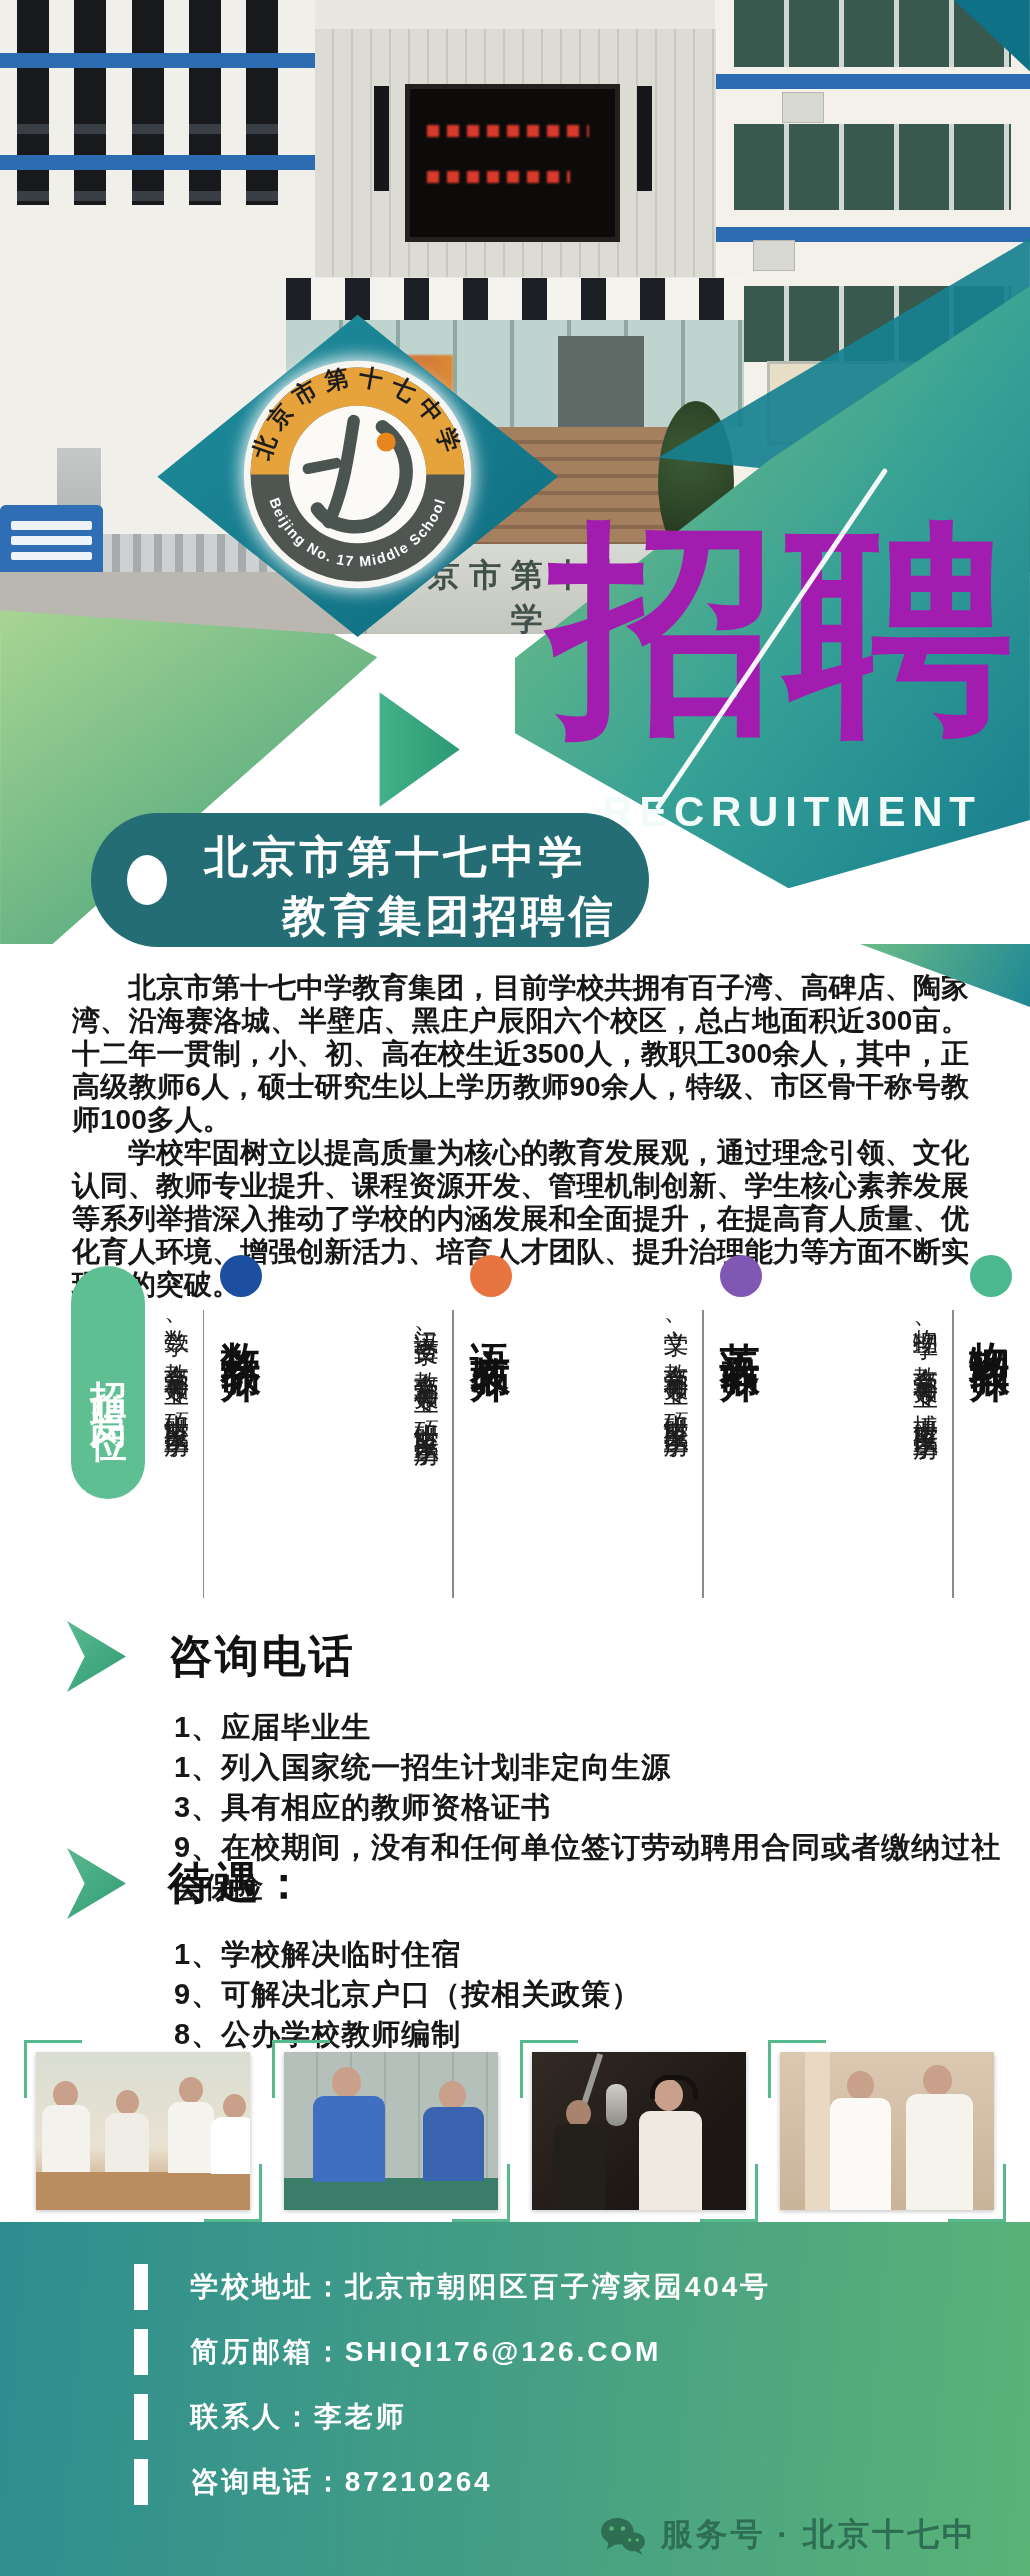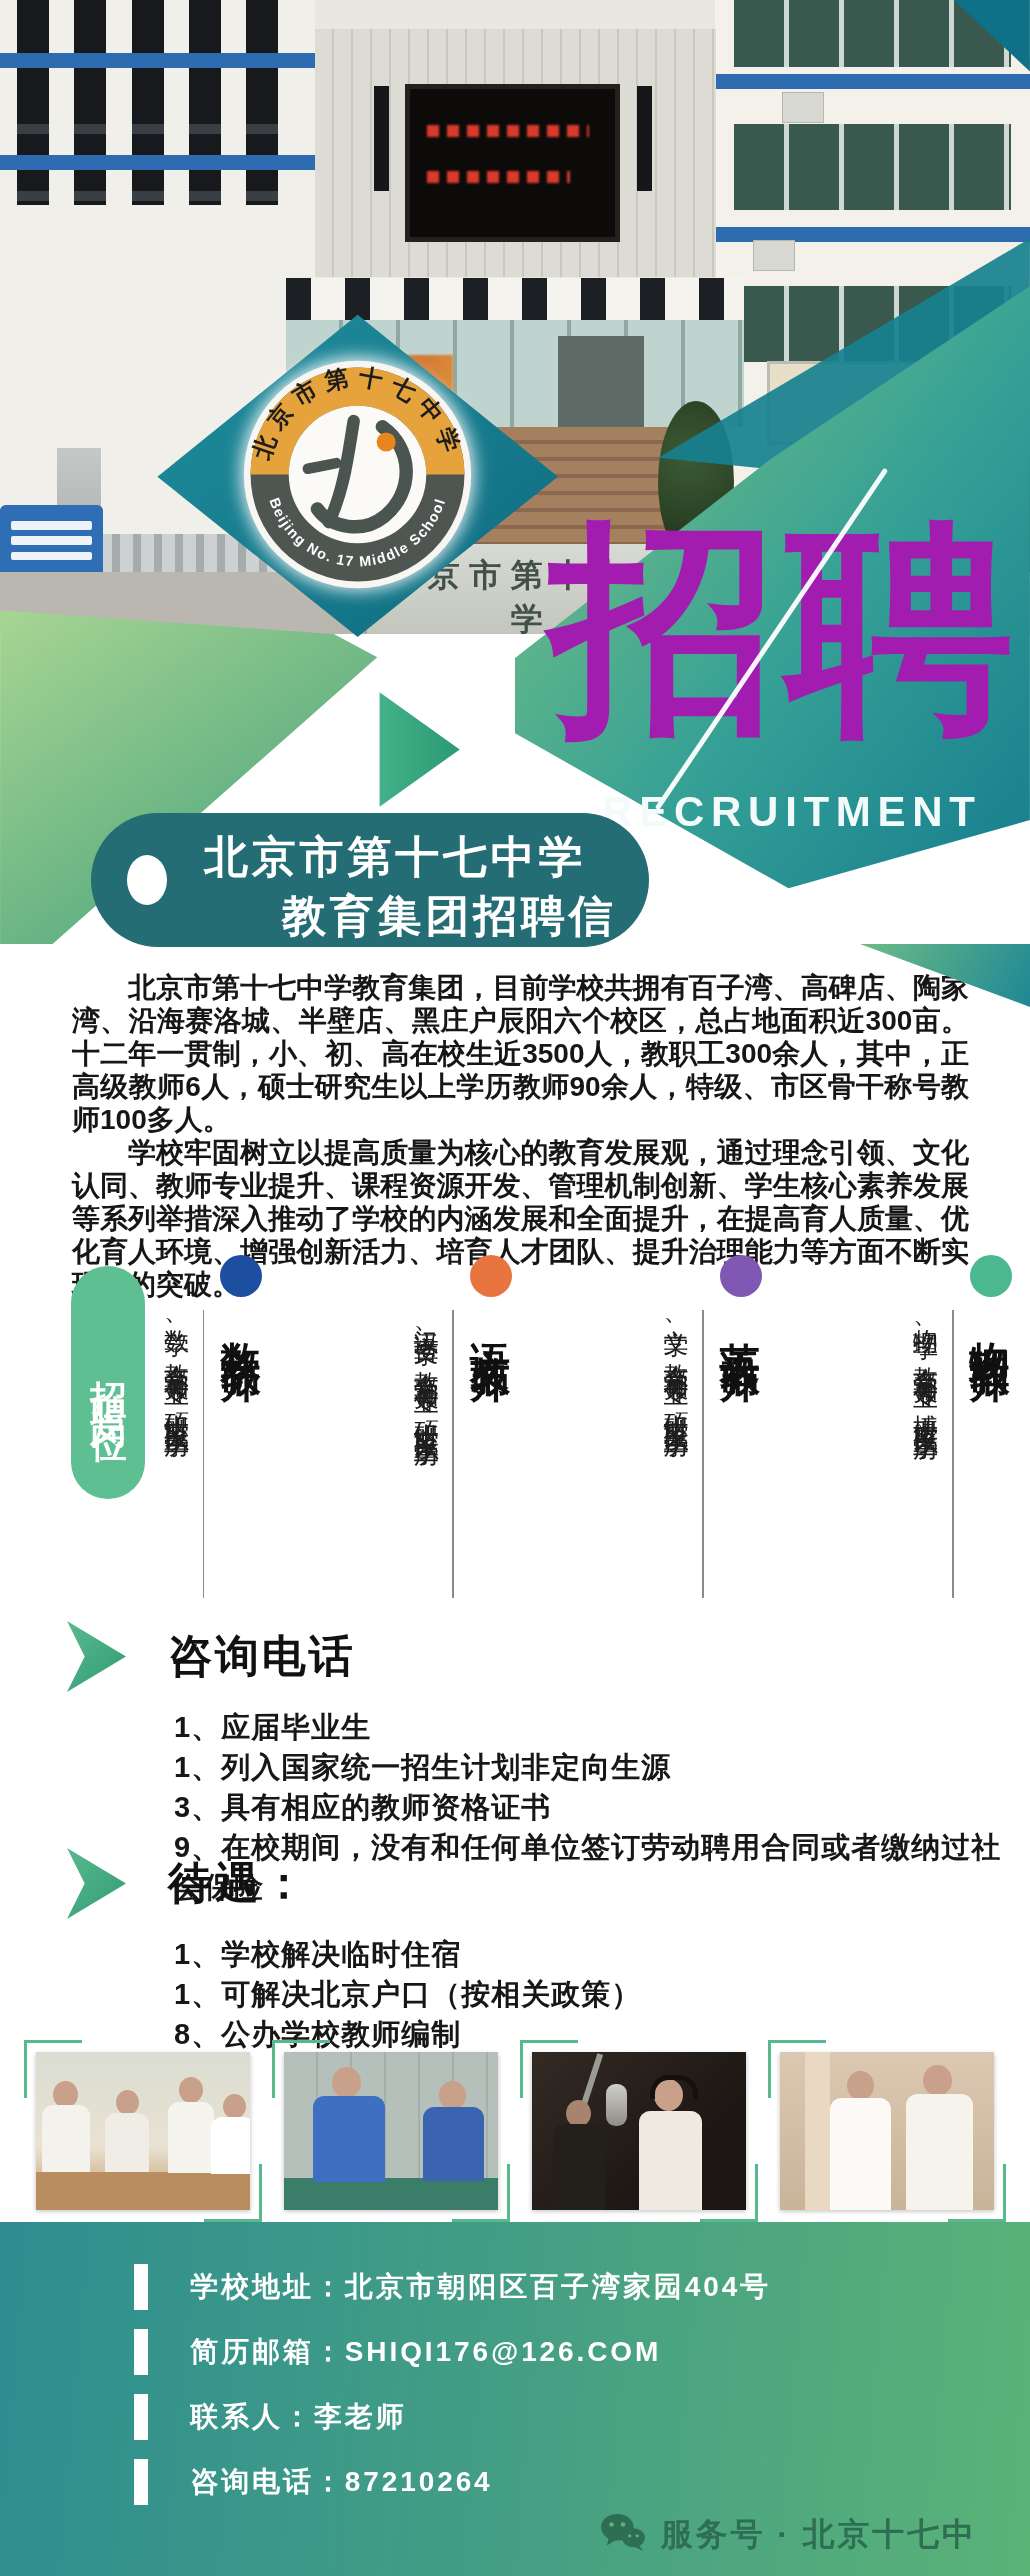--- a/index.html
+++ b/index.html
@@ -108,21 +108,21 @@
   .mic-cap{position:absolute;left:74px;top:32px;width:21px;height:42px;border-radius:9.5px;background:linear-gradient(180deg,#cfcfc7,#8e8e86);}
   .table2{position:absolute;left:0;bottom:0;width:100%;height:32px;background:#3a7d68;}
   .desk1{position:absolute;left:0;bottom:0;width:100%;height:38px;background:#b98d5f;}
   
   .contact{position:absolute;left:0;top:2222px;width:1030px;height:354px;
       background:linear-gradient(95deg,#2e8e90 0%,#47a083 55%,#5ab377 100%);}
   .contact-lines{position:absolute;left:134px;top:42px;}
   .contact-line{display:flex;align-items:center;margin-bottom:19px;}
   .contact-bar{width:14.3px;height:46px;background:#fff;margin-right:42px;}
   .contact-text{font-size:28px;font-weight:700;color:#fff;letter-spacing:2.9px;}
-  .footer-mark{position:absolute;right:53px;bottom:19px;display:flex;align-items:flex-start;color:#2e6e52;}
+  .footer-mark{position:absolute;right:53px;bottom:19px;display:flex;align-items:flex-end;color:#2e6e52;}
   .footer-text{font-size:32px;font-weight:600;letter-spacing:2.9px;margin-left:13.4px;color:#2e6e52;}
 </style>
 </head>
 <body>
 
 <div id="poster">
 
   <div class="hero">
 
     <div class="photo">
@@ -307,21 +307,21 @@
       </div>
   </div>
 
   <div class="sec sec-ben">
     <div class="sec-head">
       <div class="arrow-icon"></div>
       <div class="sec-title">待遇：</div>
     </div>
     <div class="sec-list" id="ben-list">
         <div class="list-item">1、学校解决临时住宿</div>
-        <div class="list-item">1、可解决北京户口（按相关政策）</div>
+        <div class="list-item">9、可解决北京户口（按相关政策）</div>
         <div class="list-item">8、公办学校教师编制</div>
       </div>
   </div>
 
   <div class="photos">
     <div class="photo-card">
       <div class="inner p1bg">
         <div class="desk1"></div>
         <div class="head" style="left:17px;top:29px;width:25px;height:27px"></div>
         <div class="torso" style="left:5.7px;top:53px;width:48px;height:67px;background:#f4f2ec"></div>

